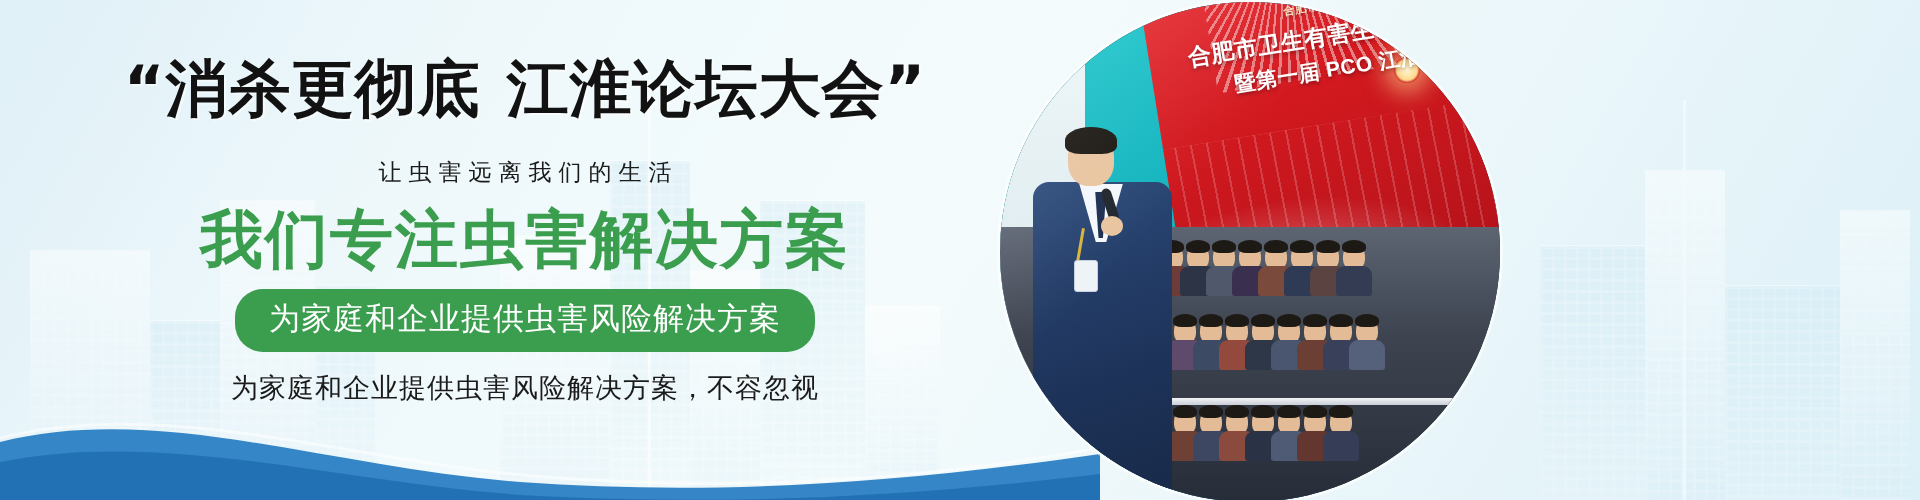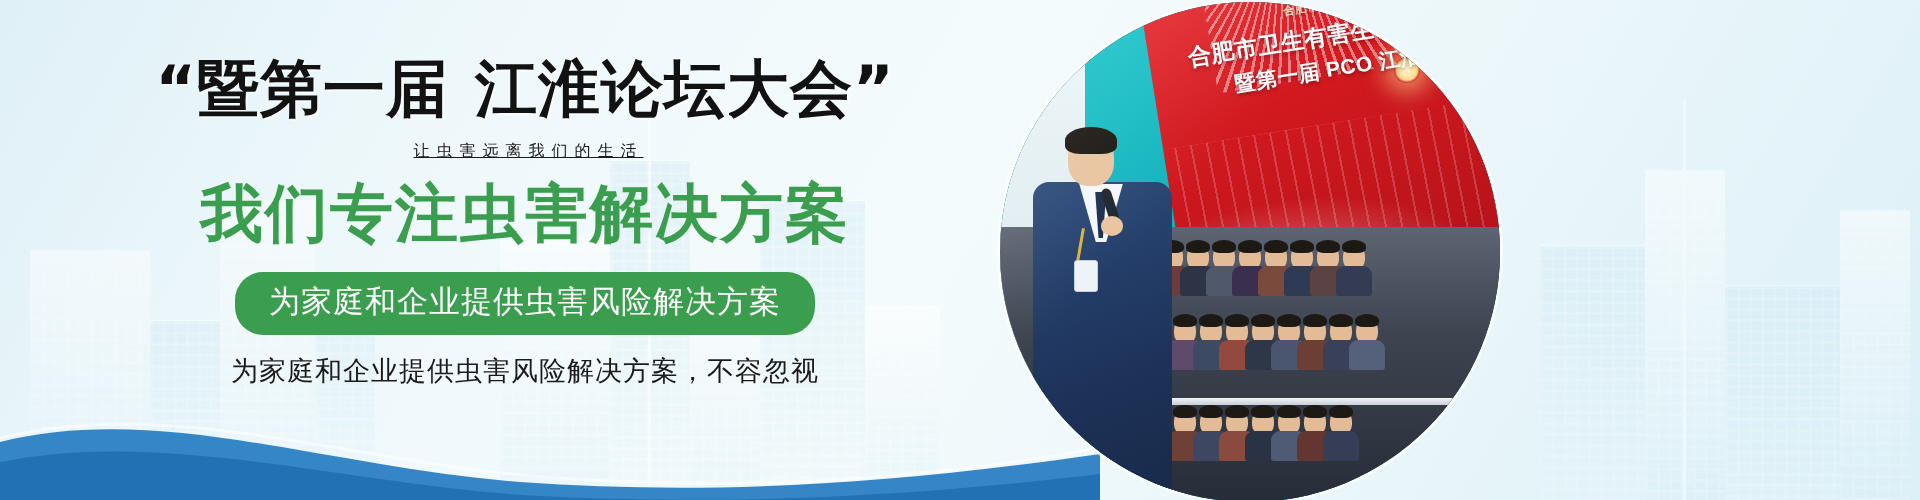--- a/index.html
+++ b/index.html
@@ -42,31 +42,31 @@
   }
   .headline {
     font-size:62px; font-weight:700; color:#121212;
     letter-spacing:1px; line-height:1.05;
     white-space:nowrap;
     text-shadow:2px 2px 0 rgba(255,255,255,.55);
   }
   .headline .q { font-family:"DejaVu Sans",sans-serif; }
   .headline .gap { display:inline-block; width:26px; }
   .subtitle {
-    margin-top:20px;
-    font-size:16px; color:#1b1b1b; font-weight:500;
-    letter-spacing:7px; text-indent:7px; white-space:nowrap;text-decoration:underline;
+    margin-top:36px;
+    font-size:23px; color:#1b1b1b; font-weight:500;
+    letter-spacing:7px; text-indent:7px; white-space:nowrap;
   }
   .greentitle {
     margin-top:18px;
     font-size:63px; font-weight:800; color:#3a9e4e;
     letter-spacing:2px; white-space:nowrap; line-height:1.05;
   }
   .badge {
-    margin-top:26px;
+    margin-top:17px;
     background:#3a9e4e; color:#ffffff;
     font-size:31px; font-weight:500;
     padding:9px 34px 12px; border-radius:28px;
     letter-spacing:1px; white-space:nowrap;
   }
   .footnote {
     margin-top:18px;
     font-size:27px; color:#1b1b1b; font-weight:500;
     letter-spacing:1px; white-space:nowrap;
   }
@@ -183,21 +183,21 @@
 
   <svg class="wave" viewBox="0 0 1100 150" preserveAspectRatio="none">
     <path d="M0,150 L0,92 C160,52 330,118 520,132 C700,145 880,136 1100,104 L1100,150 Z" fill="#2b7fc4" opacity="0.95"></path>
     <path d="M0,150 L0,112 C170,78 350,136 540,146 C720,155 900,148 1100,124 L1100,150 Z" fill="#1f6db1" opacity="0.85"></path>
     <path d="M0,88 C170,46 350,112 545,127 C735,142 915,131 1100,98" fill="none" stroke="#ffffff" stroke-opacity="0.55" stroke-width="3"></path>
   </svg>
 
   <div class="copy">
 
     <div class="headline">
-      <span class="q">“</span><span>暨第一届</span><span class="gap"></span><span>江淮论坛大会</span><span class="q">”</span>
+      <span class="q">“</span><span>消杀更彻底</span><span class="gap"></span><span>江淮论坛大会</span><span class="q">”</span>
     </div>
 
     <div class="subtitle">让虫害远离我们的生活</div>
 
     <div class="greentitle">我们专注虫害解决方案</div>
 
     <div class="badge">为家庭和企业提供虫害风险解决方案</div>
 
     <div class="footnote">为家庭和企业提供虫害风险解决方案，不容忽视</div>
   </div>

